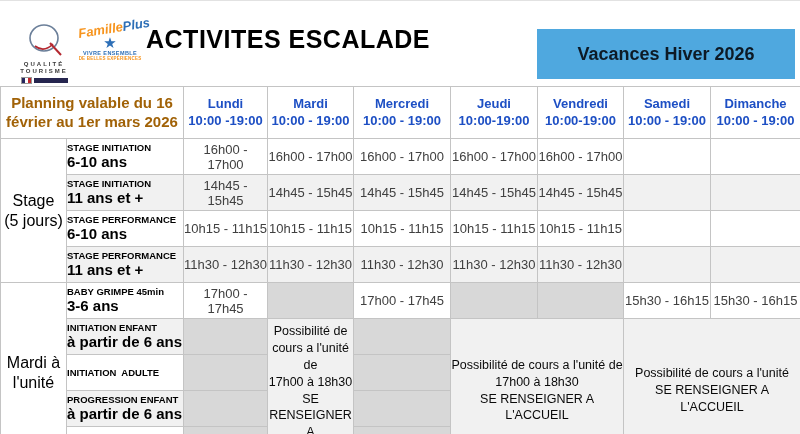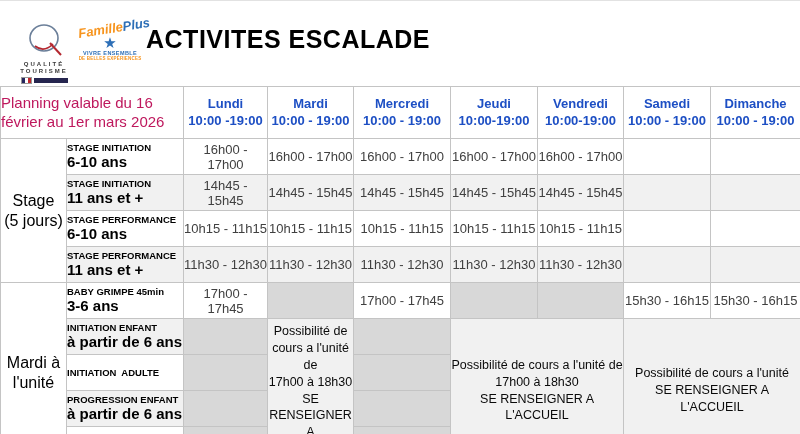--- a/index.html
+++ b/index.html
@@ -20,21 +20,21 @@
   .fp-p{color:#2d6fb7;}
   .fp-star{color:#2d6fb7;font-size:15px;line-height:13px;}
   .fp-sub1{color:#2d6fb7;font-size:5.5px;font-weight:bold;letter-spacing:0.4px;margin-top:1px;}
   .fp-sub2{color:#f7941d;font-size:4.5px;font-weight:bold;letter-spacing:0.2px;}
   .main-title{position:absolute;left:146px;top:24px;font-size:25px;font-weight:bold;color:#000;letter-spacing:0.5px;}
   .banner{position:absolute;left:537px;top:28px;width:258px;height:50px;display:flex;align-items:center;justify-content:center;font-size:18px;font-weight:bold;color:#0d1a26;}
 
   
   table.sched{border-collapse:collapse;table-layout:fixed;width:800px;}
   table.sched td{border:1px solid #c4c4c4;padding:0;overflow:hidden;box-sizing:border-box;}
-  td.hdr-planning{height:52px;text-align:left;font-weight:normal;font-size:15px;white-space:pre-line;line-height:1.25;color:#be185d;}
+  td.hdr-planning{height:52px;text-align:center;font-weight:bold;font-size:15px;white-space:pre-line;line-height:1.25;color:#a16207;}
   td.hdr-day{text-align:center;vertical-align:middle;}
   td.hdr-day .d-name,td.hdr-day .d-hours{display:block;color:#1d4fc4;font-weight:bold;font-size:13px;line-height:1.3;}
   td.row-cell{height:36px;margin-top:16px;}
   td.group-cell{text-align:center;font-size:16px;color:#000;white-space:pre-line;line-height:1.25;background:#fff;}
   td.act-cell{padding:2px 3px 2px 6px;vertical-align:middle;}
   .lbl-main{font-size:9.5px;font-weight:bold;color:#000;line-height:1.2;white-space:pre-wrap;}
   .lbl-sub{font-size:15px;font-weight:bold;color:#000;line-height:1.2;}
   td.time-cell{text-align:center;font-size:13px;color:#404040;vertical-align:middle;}
   td.blocked{background:#d8d8d8;}
   tr.alt td{background:#f1f1f1;}
@@ -70,20 +70,21 @@
 
     <div class="logo-fp">
       <div class="fp-name"><span class="fp-f">Famille</span><span class="fp-p">Plus</span></div>
       <div class="fp-star">★</div>
       <div class="fp-sub1">VIVRE ENSEMBLE</div>
       <div class="fp-sub2">DE BELLES EXPÉRIENCES</div>
     </div>
 
     <div class="main-title">ACTIVITES ESCALADE</div>
 
+    <div class="banner" style="background:#4fa8df;">Vacances Hiver 2026</div>
   </div>
 
   <table class="sched">
     <colgroup>
       <col style="width:66px">
         <col style="width:117px">
         <col style="width:84px">
         <col style="width:86px">
       <col style="width:97px">
         <col style="width:87px">

